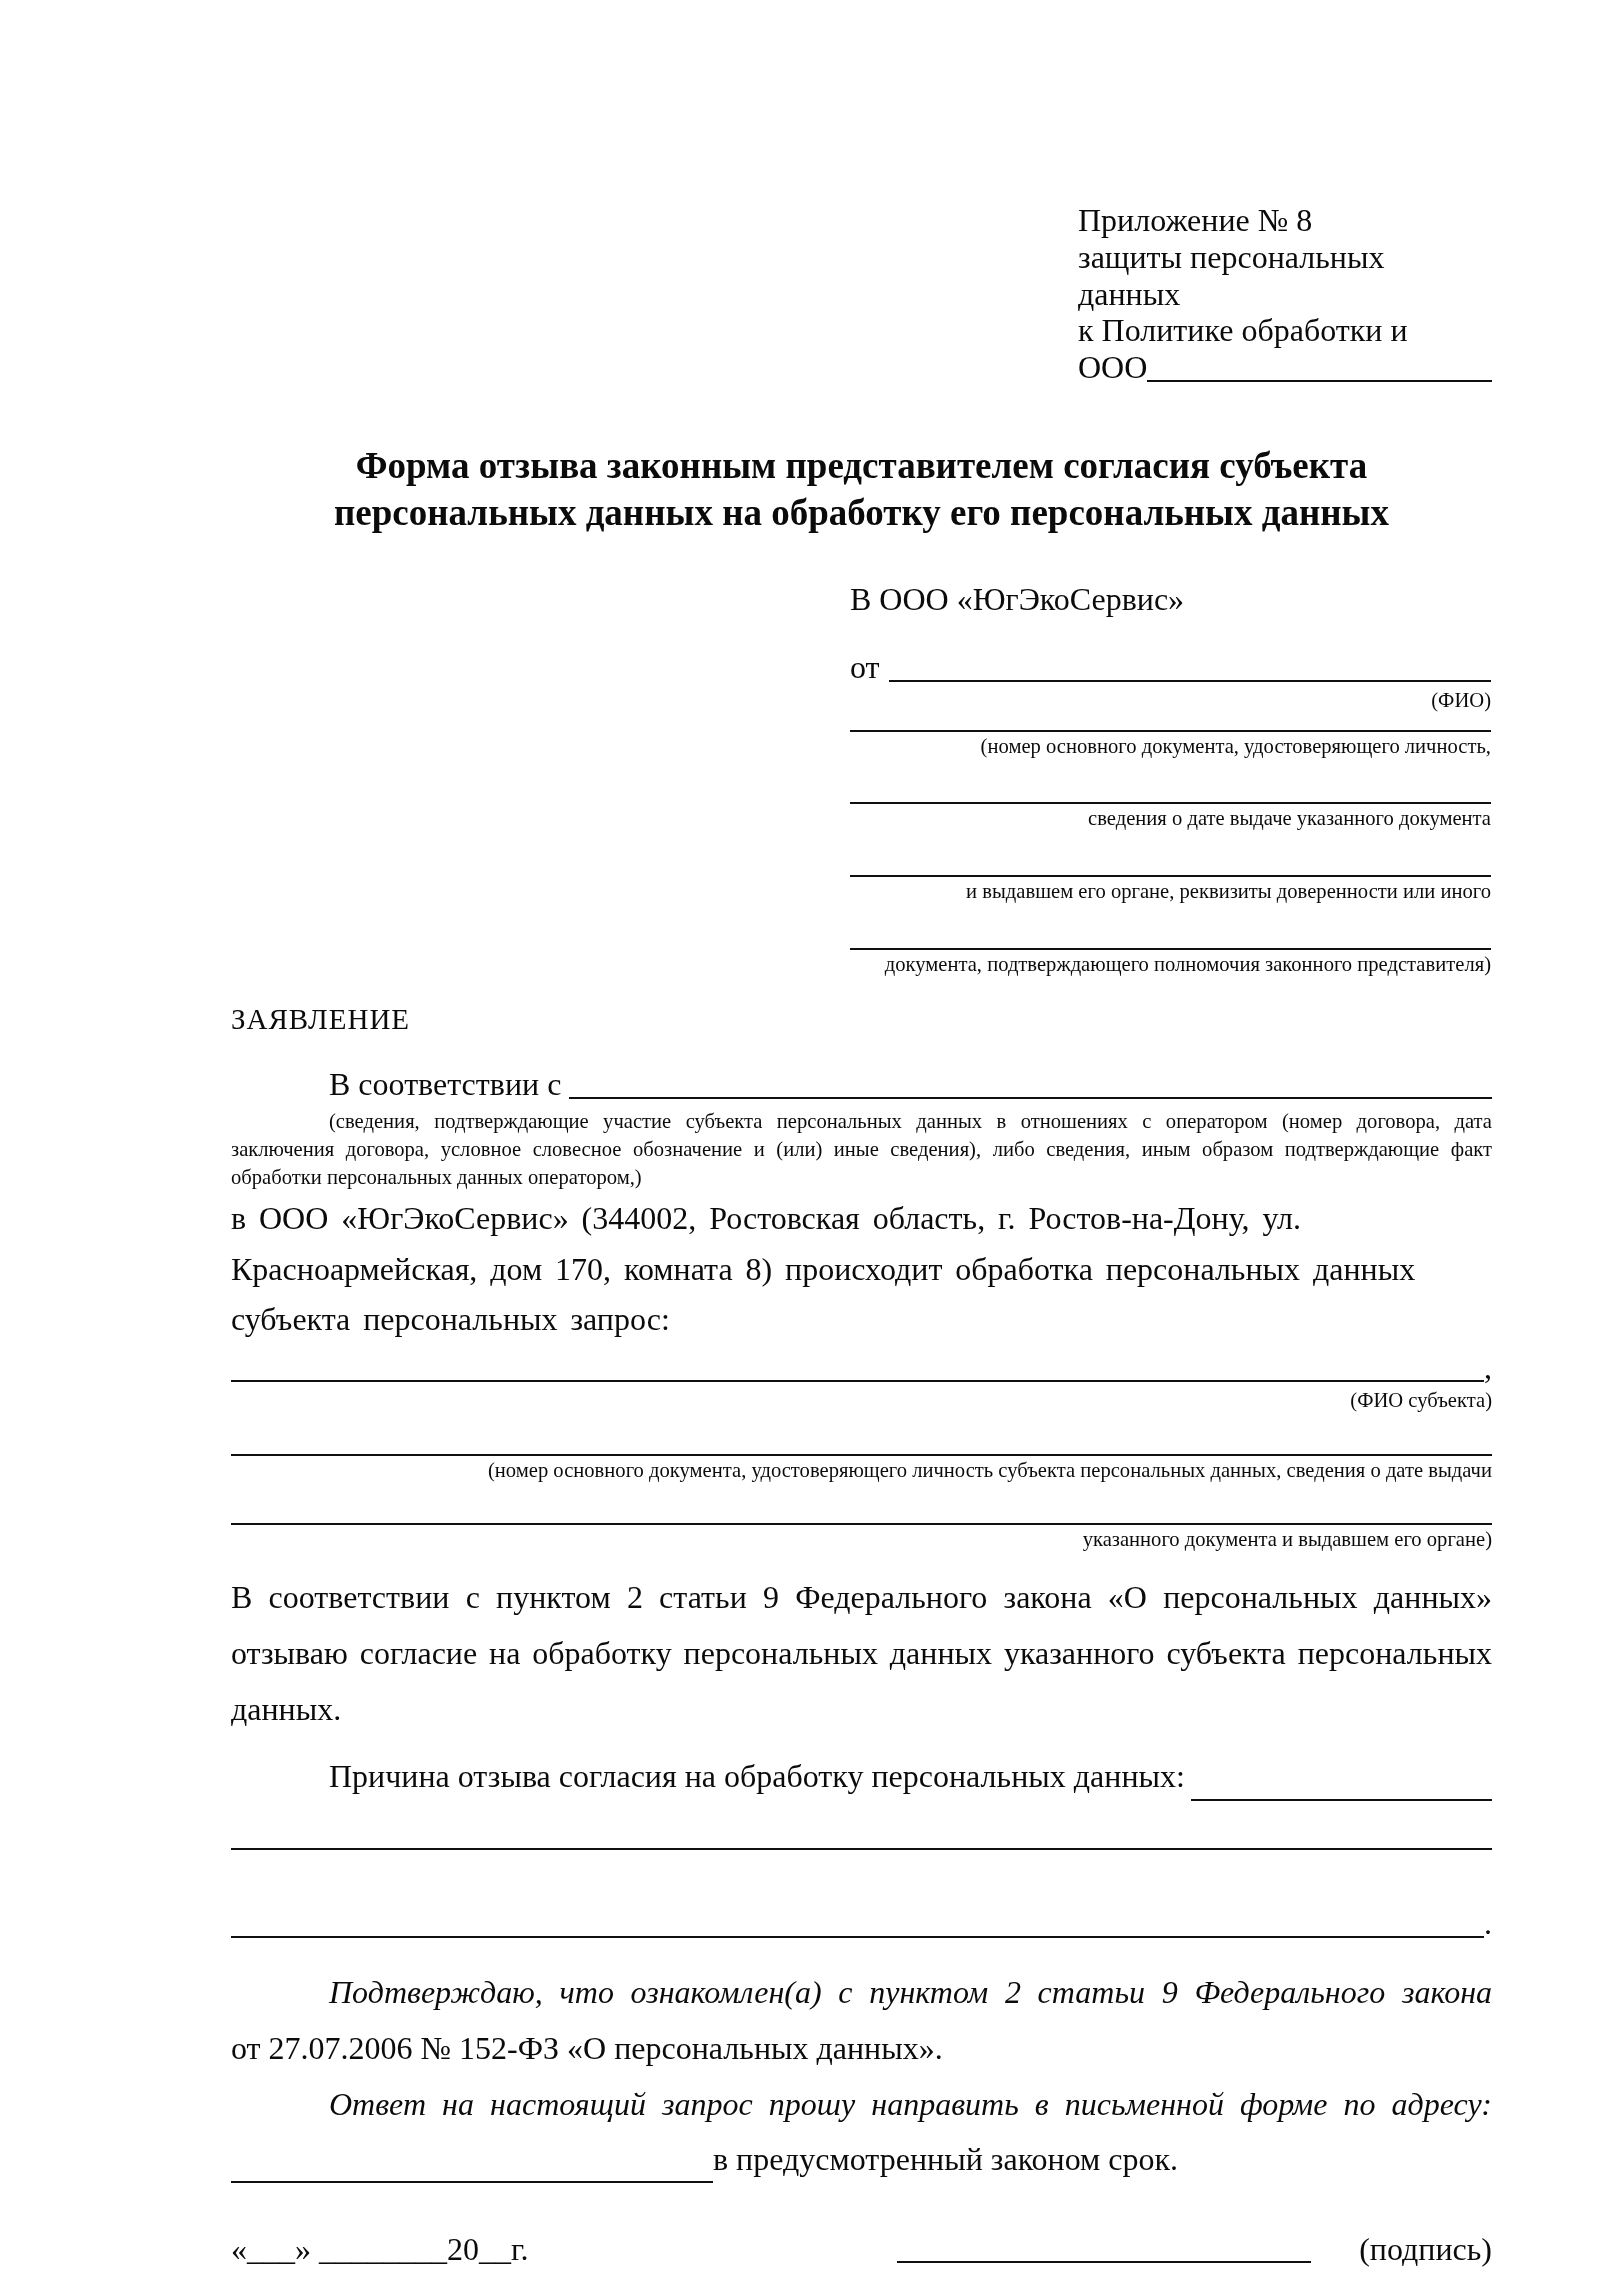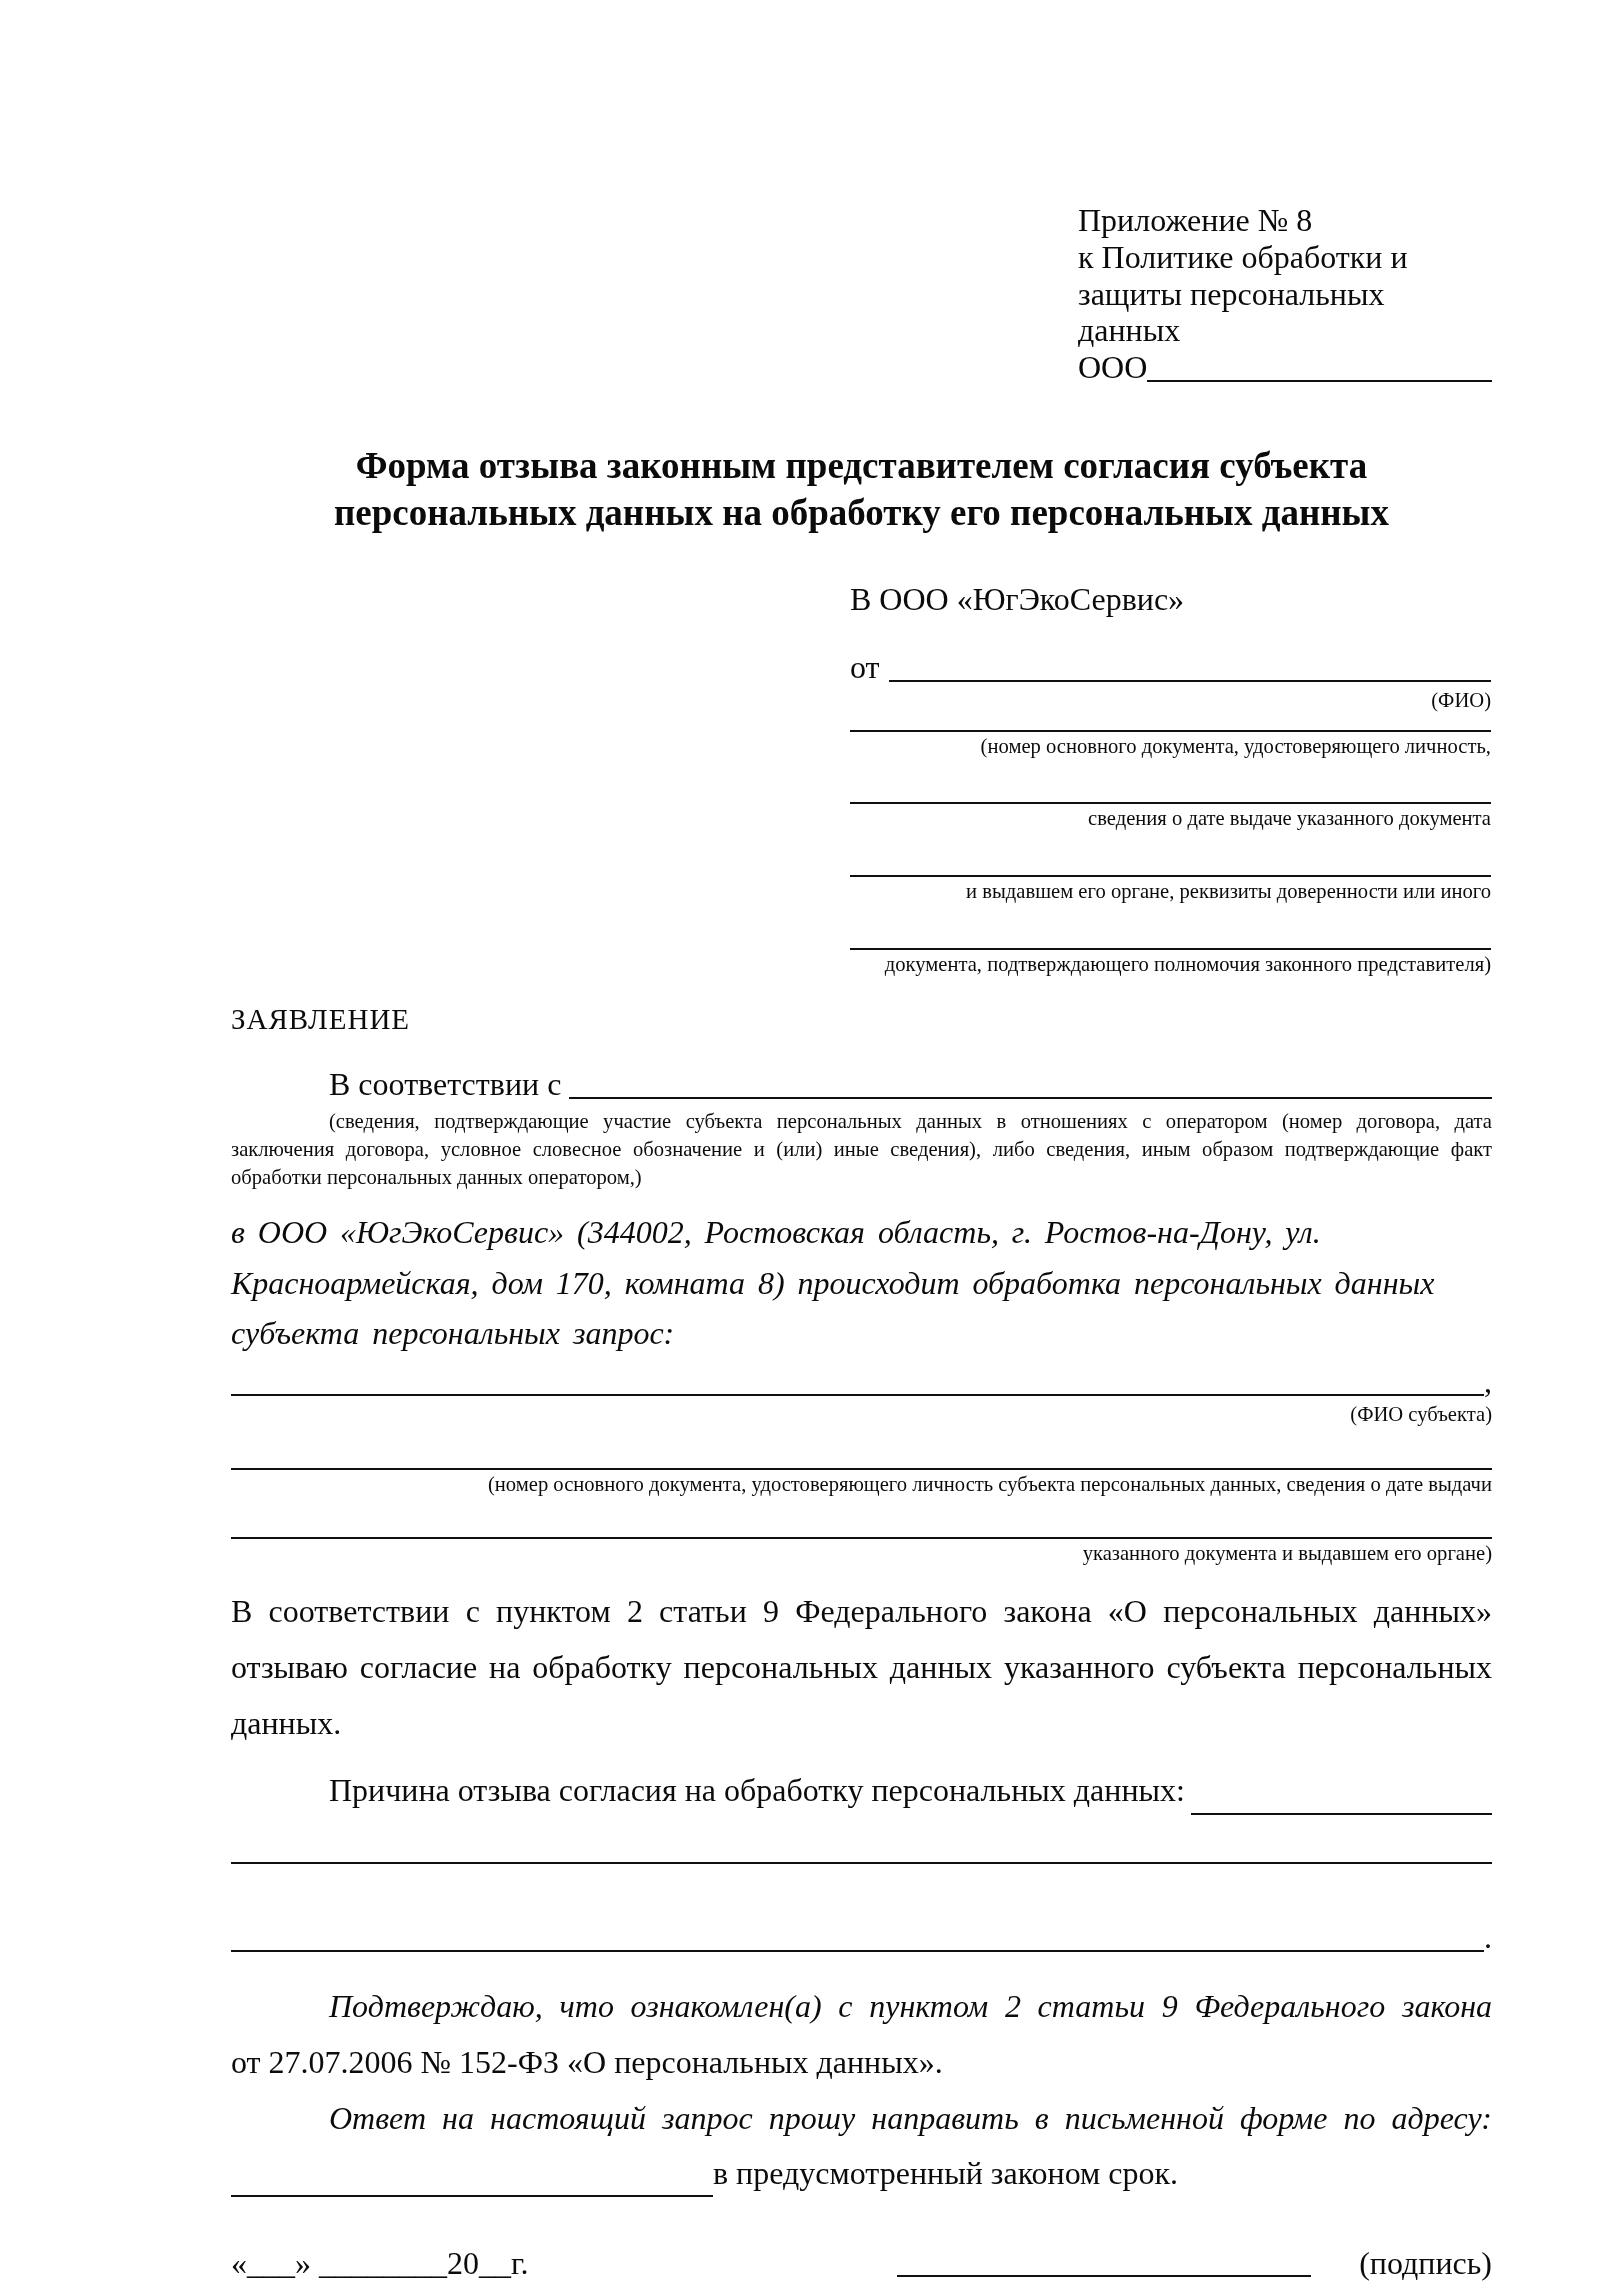--- a/index.html
+++ b/index.html
@@ -33,21 +33,21 @@
   .rpair1 { margin-top: 15.7px; }
   .rpair { margin-top: 43px; }
   
   .heading { margin-top: 23.5px; text-align: left; font-size: 29px; letter-spacing: 1px; line-height: 1.3; }
   .intro-row { margin-top: 27.4px; }
   .intro-row .label { padding-left: 98px; white-space: nowrap; }
   .intro-row .fill { margin-left: 7.8px; }
   .note { margin-top: 3.9px; font-size: 20.6px; line-height: 1.36; }
   .jl { text-align: justify; text-align-last: justify; }
   .note .first { text-indent: 98px; }
-  .op-para { margin-top: 16px; line-height: 1.58; word-spacing: 4.9px; font-style: italic; }
+  .op-para { margin-top: 2px; line-height: 1.58; word-spacing: 4.9px; }
   .subject-row { margin-top: 3.9px; }
   .doc-pair1 { margin-top: 41px; }
   .doc-pair2 { margin-top: 39px; }
   .withdraw { margin-top: 17.6px; line-height: 1.74; }
   .reason-row { margin-top: 11.8px; line-height: 1.74; }
   .reason-row .label { padding-left: 98px; white-space: nowrap; }
   .reason-row .fill { margin-left: 5.9px; }
   .blank-line-1 { margin-top: 43px; }
   .blank-row-2 { margin-top: 55px; }
   .confirm { margin-top: 23.5px; line-height: 1.74; }
@@ -60,22 +60,22 @@
   .sig { display: flex; align-items: flex-end; gap: 48px; }
   .sig .fixed-fill { width: 414px; border-bottom: 2.9px solid #101010; margin-bottom: 4.9px; }
 </style>
 </head>
 <body>
 
 <div class="page">
 
   <div class="hdr">
     <div>Приложение № 8</div>
+    <div>защиты персональных данных</div>
     <div>к Политике обработки и</div>
-    <div>защиты персональных данных</div>
     <div class="ooo-row">
       <span>ООО</span>
       <span class="fill"></span>
     </div>
   </div>
 
   <div class="title">
     <div>Форма отзыва законным представителем согласия субъекта</div>
     <div>персональных данных на обработку его персональных данных</div>
   </div>

